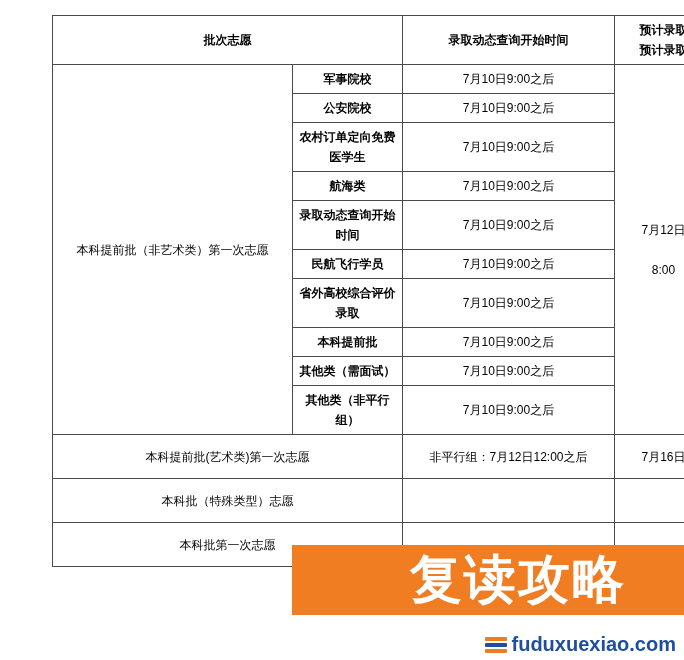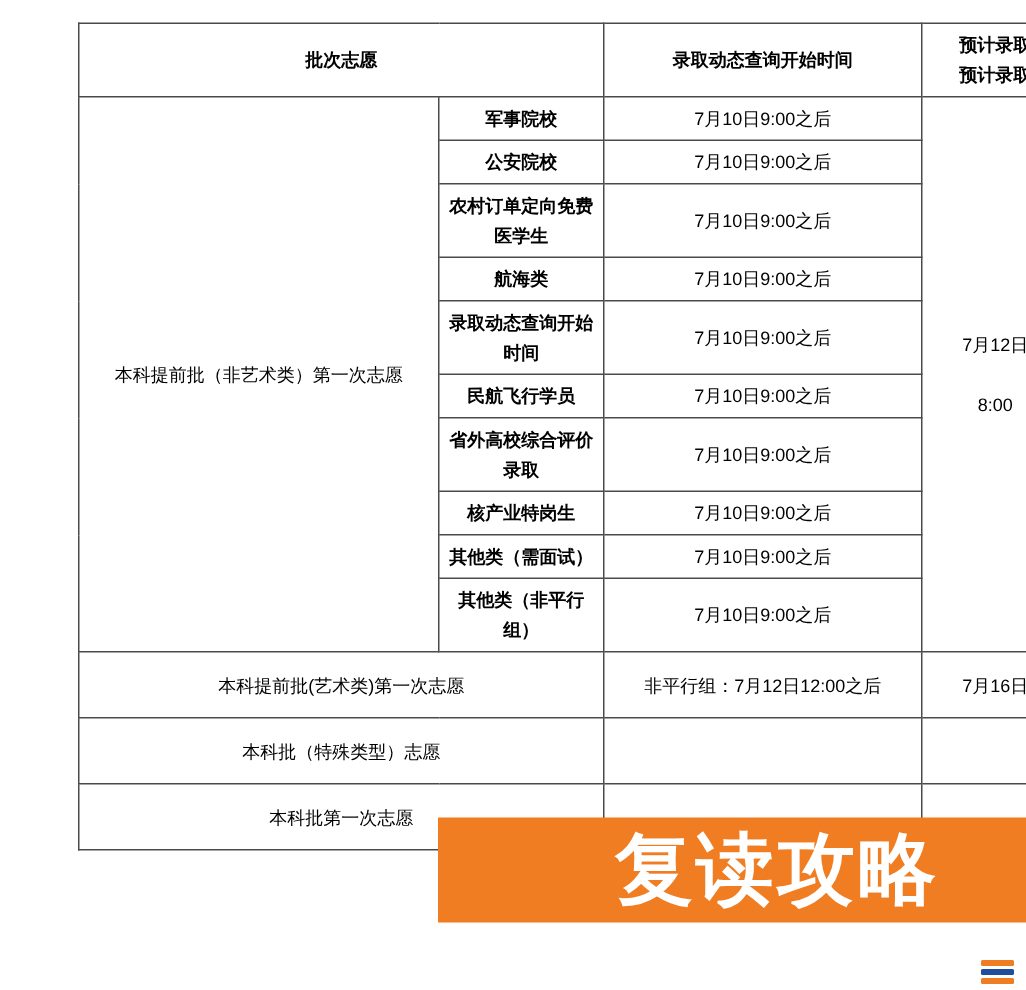--- a/index.html
+++ b/index.html
@@ -157,21 +157,21 @@
       </tr>
       <tr>
         <td class="subcell">民航飞行学员</td>
         <td>7月10日9:00之后</td>
       </tr>
       <tr>
         <td class="subcell">省外高校综合评价录取</td>
         <td>7月10日9:00之后</td>
       </tr>
       <tr>
-        <td class="subcell">核产业特岗生</td>
+        <td class="subcell">本科提前批</td>
         <td>7月10日9:00之后</td>
       </tr>
       <tr>
         <td class="subcell">其他类（需面试）</td>
         <td>7月10日9:00之后</td>
       </tr>
       <tr>
         <td class="subcell">其他类（非平行组）</td>
         <td>7月10日9:00之后</td>
       </tr>
@@ -197,13 +197,14 @@
 
 <div class="watermark-band"></div>
 <div class="watermark-text">复读攻略</div>
 
 <div class="wm-url">
   <span class="wm-logo">
     <i class="b1"></i>
       <i class="b2"></i>
       <i class="b3"></i>
   </span>
+  <span>fuduxuexiao.com</span>
 </div>
 
 </body></html>

